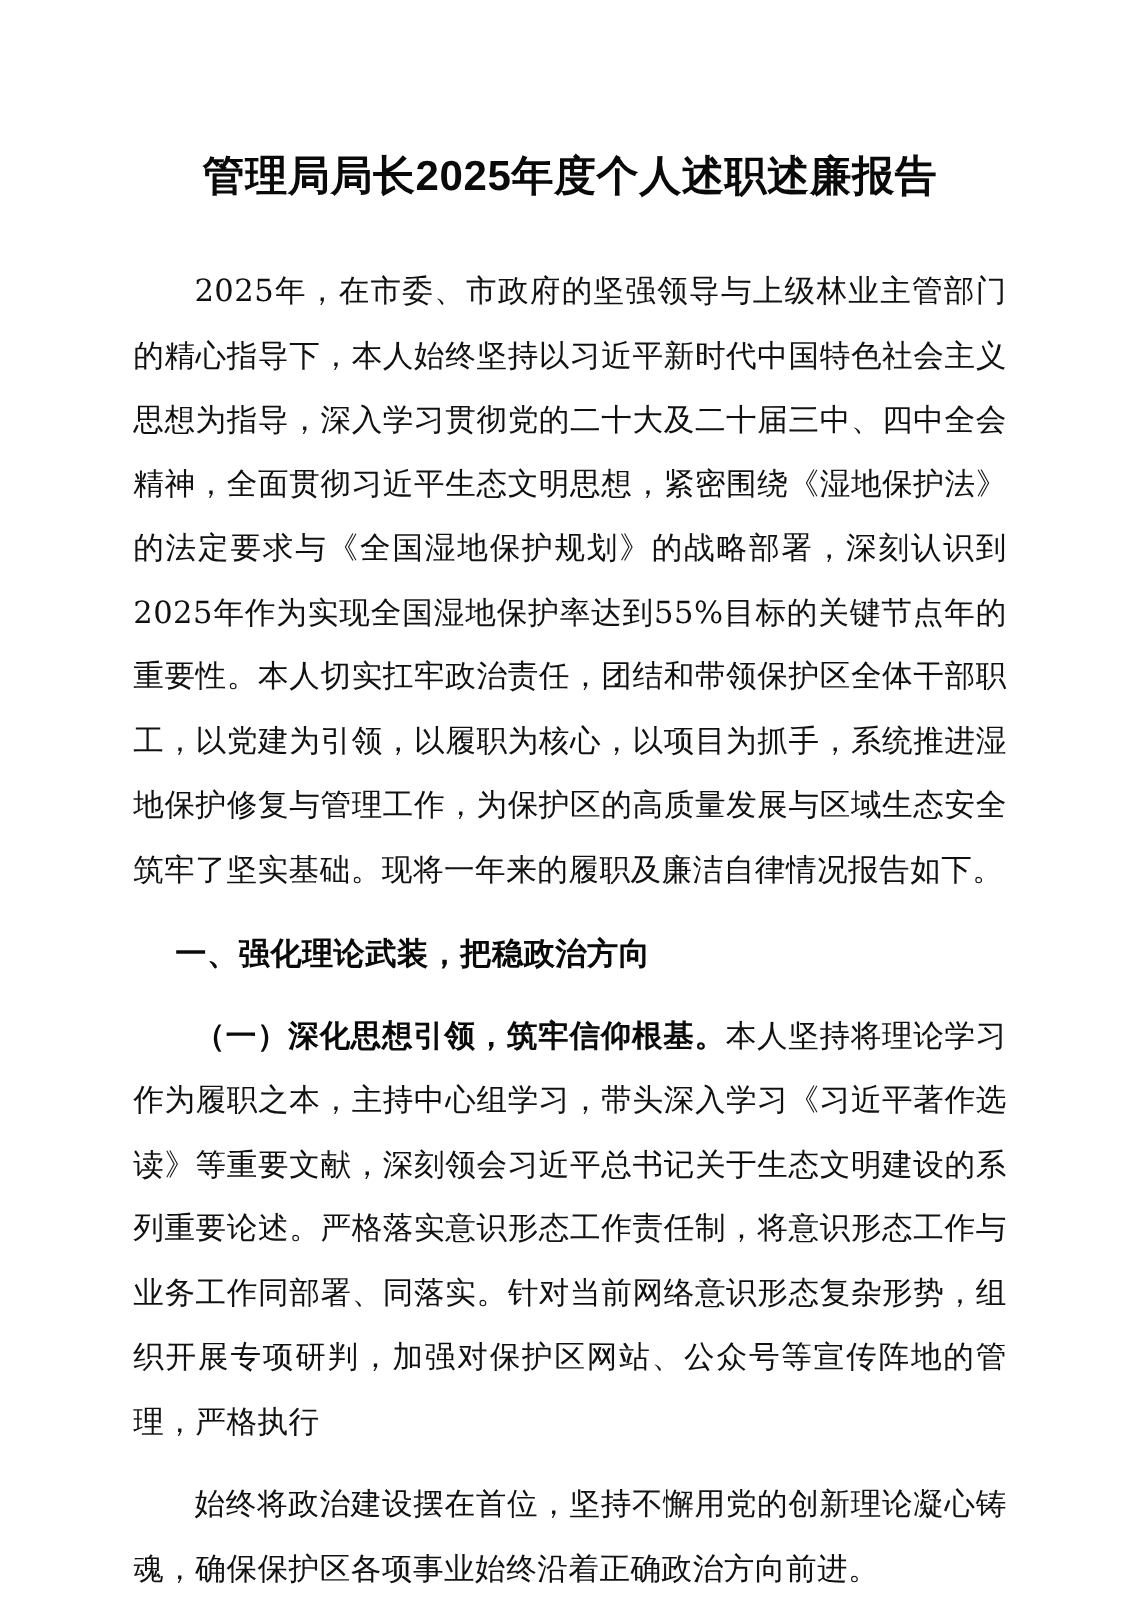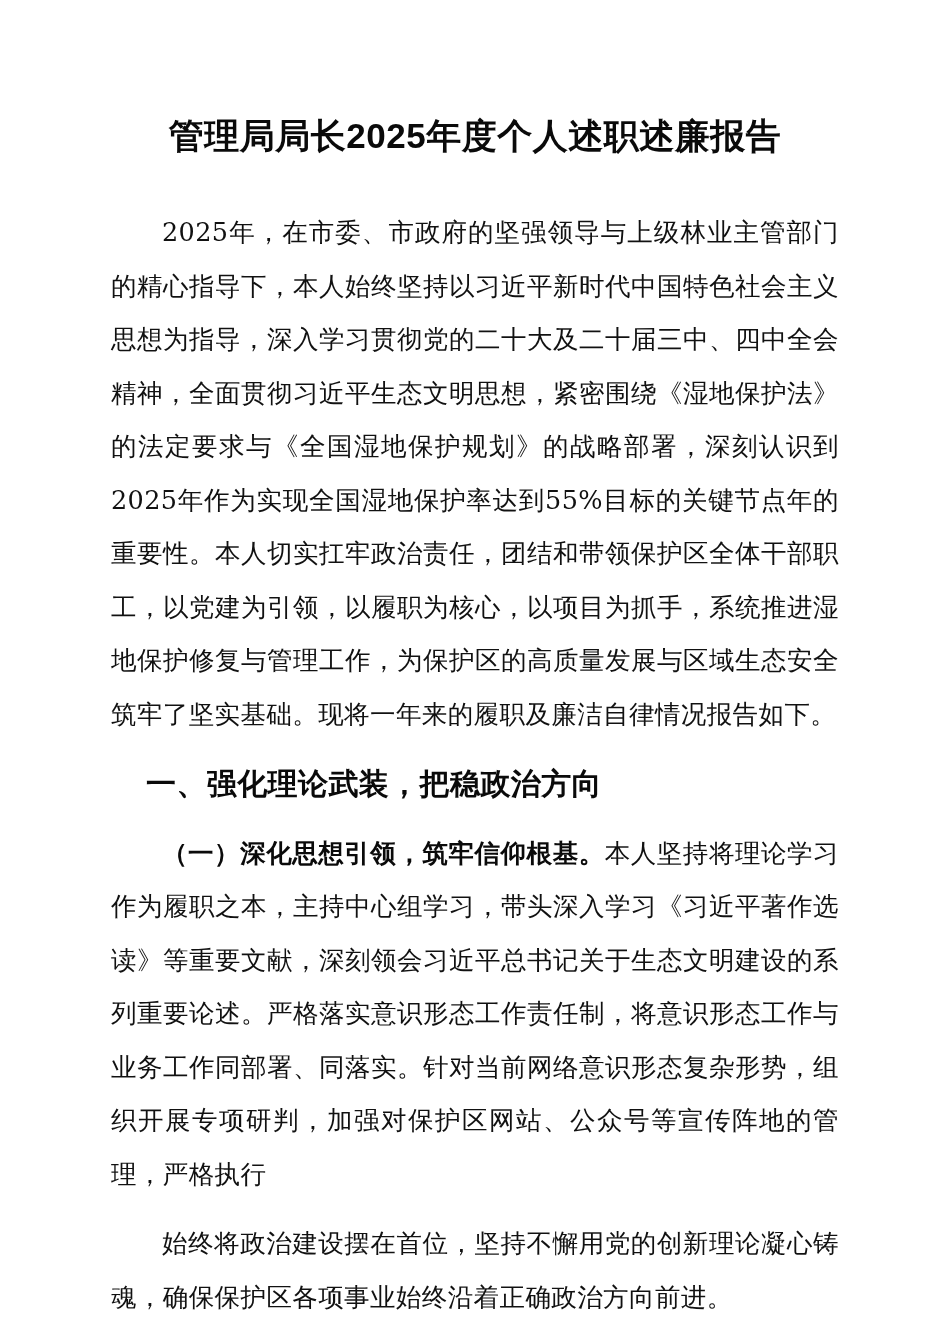--- a/index.html
+++ b/index.html
@@ -14,21 +14,21 @@
     font-family: "DejaVu Serif", serif;
     color: #000000;
   }
 
   .page {
     position: relative;
     width: 950px;
     height: 1344px;
     background: #ffffff;
     box-sizing: border-box;
-    padding: 2px 95px;
+    padding: 13px 95px;
   }
 
   .doc-title {
     font-family: "Liberation Sans", "DejaVu Sans", sans-serif;
     font-weight: bold;
     font-size: 35px;
     line-height: 44px;
     text-align: center;
     letter-spacing: 0.5px;
     margin: 0;
@@ -52,21 +52,21 @@
     color: #111111;
   }
 
   p.para + p.para {
     margin-top: 0;
   }
 
   h2.section-heading {
     font-family: "Liberation Sans", "DejaVu Sans", sans-serif;
     font-weight: bold;
-    font-size: 30px;
+    font-size: 26px;
     line-height: 53.5px;
     text-indent: 51px;
     margin: 0;
     letter-spacing: 0.4px;
     color: #0a0a0a;
   }
 
   .sub-lead {
     font-family: "Liberation Sans", "DejaVu Sans", sans-serif;
     font-weight: bold;

